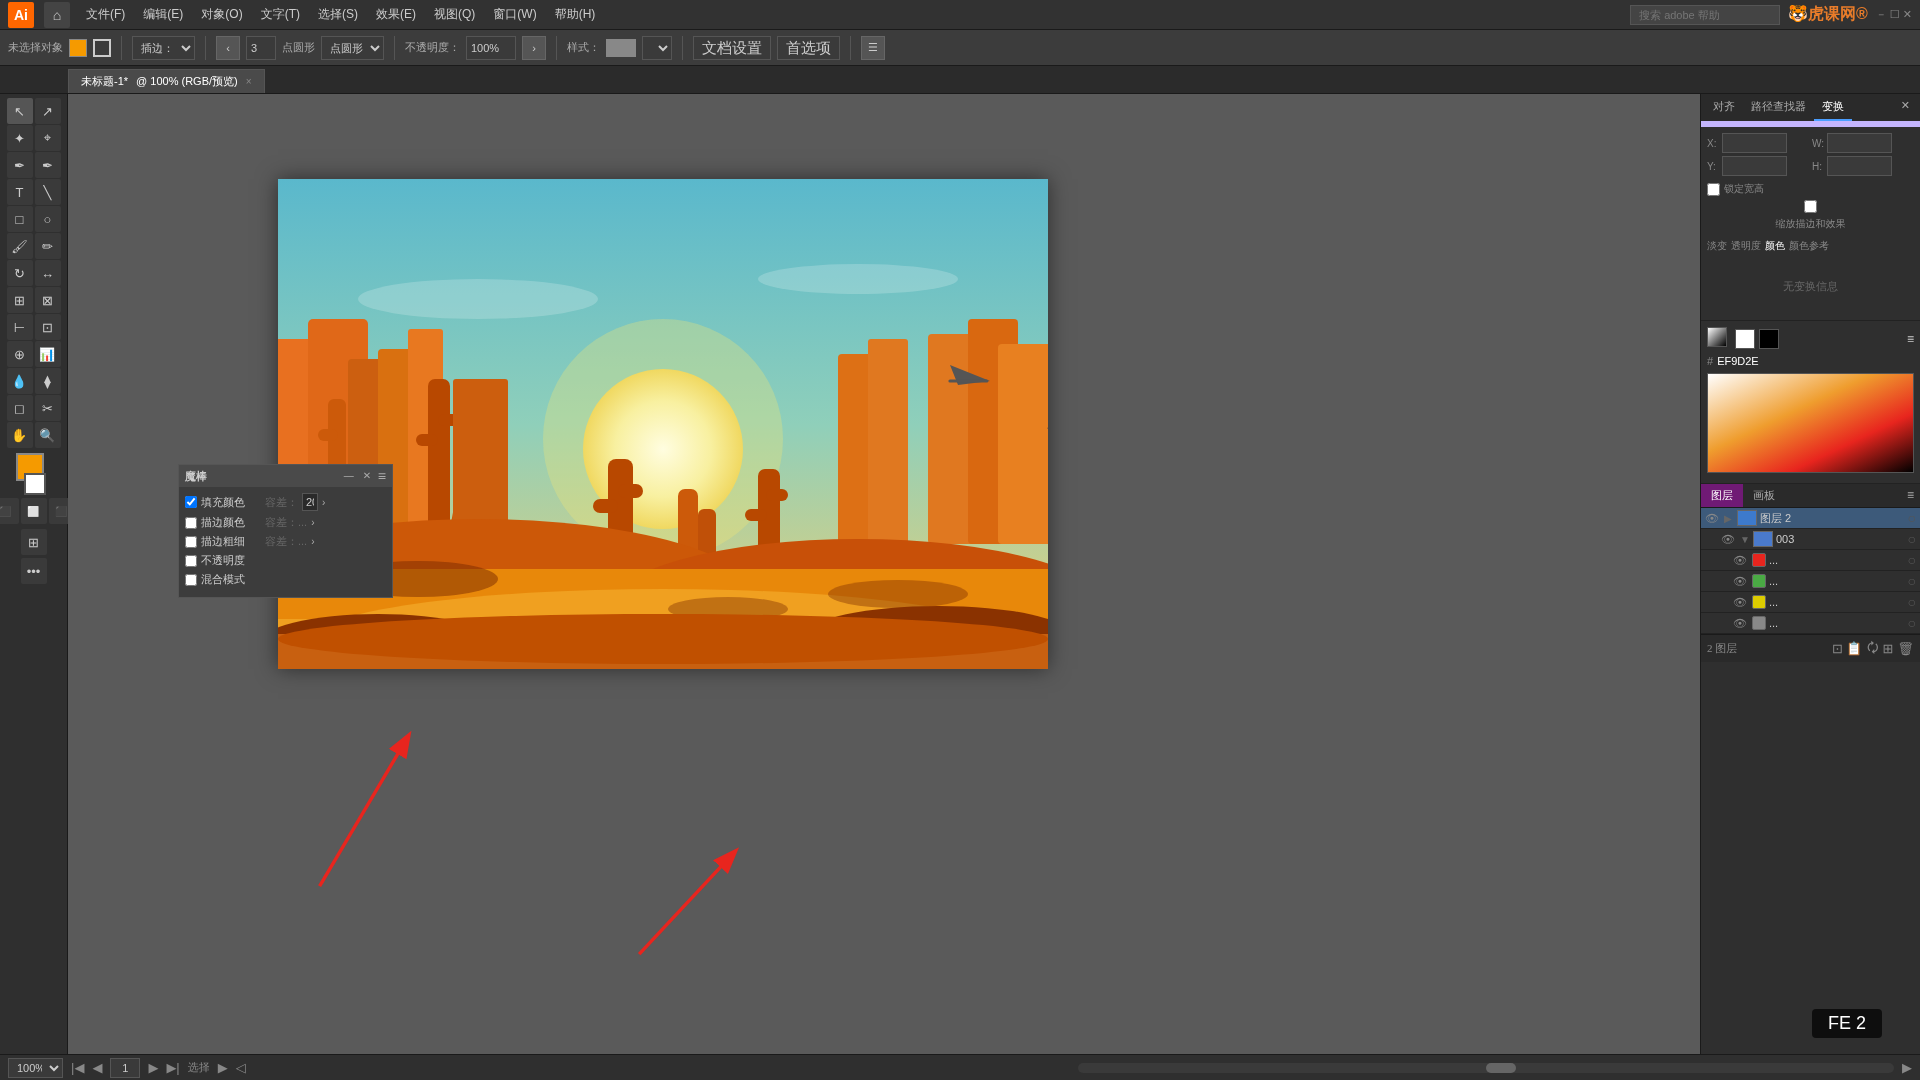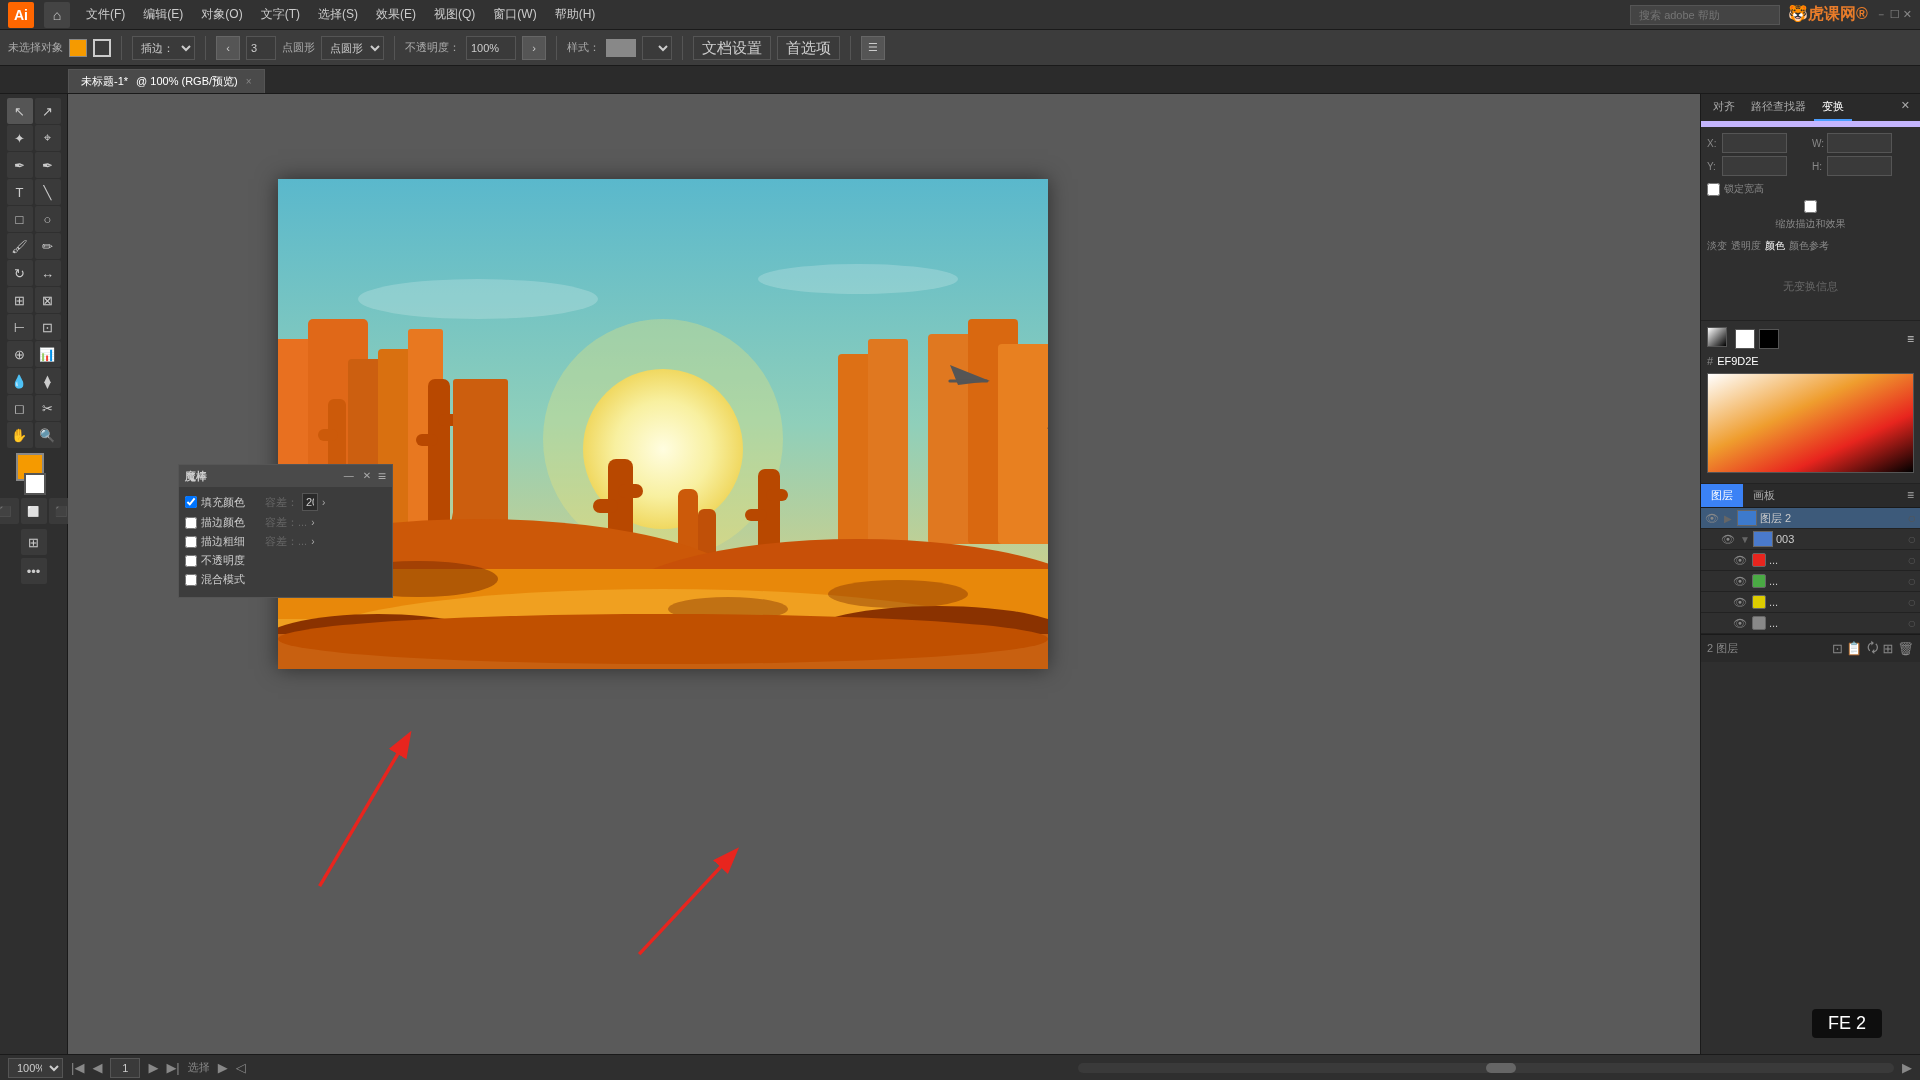--- a/index.html
+++ b/index.html
@@ -373,21 +373,21 @@
       display: flex;
       background: #2a2a2a;
       border-bottom: 1px solid #1a1a1a;
     }
     .layers-tab {
       padding: 4px 10px;
       font-size: 11px;
       color: #aaa;
       cursor: pointer;
     }
-    .layers-tab.active { color: #fff; background: #3b82f6; }
+    .layers-tab.active { color: #fff; background: #701a75; }
     .layers-tab-menu { margin-left: auto; padding: 4px 6px; color: #aaa; cursor: pointer; }
     .layer-row {
       display: flex;
       align-items: center;
       padding: 2px 4px;
       gap: 3px;
       border-bottom: 1px solid #222;
       cursor: pointer;
     }
     .layer-row.selected { background: #3d5a7a; }
@@ -406,21 +406,21 @@
       background: #2a2a2a;
       border-top: 1px solid #1a1a1a;
       display: flex;
       align-items: center;
       padding: 0 6px;
       gap: 4px;
     }
     .layers-bottom-icon {
       font-size: 13px; color: #888; cursor: pointer;
     }
-    .layers-bottom-label { font-size: 11px; color: #888; }
+    .layers-bottom-label { font-size: 11px; color: #888; font-family: Liberation Serif, serif; }
 
     
     #status-bar {
       position: fixed;
       bottom: 0;
       left: 0;
       right: 0;
       height: 26px;
       background: #2f2f2f;
       border-top: 1px solid #1a1a1a;

